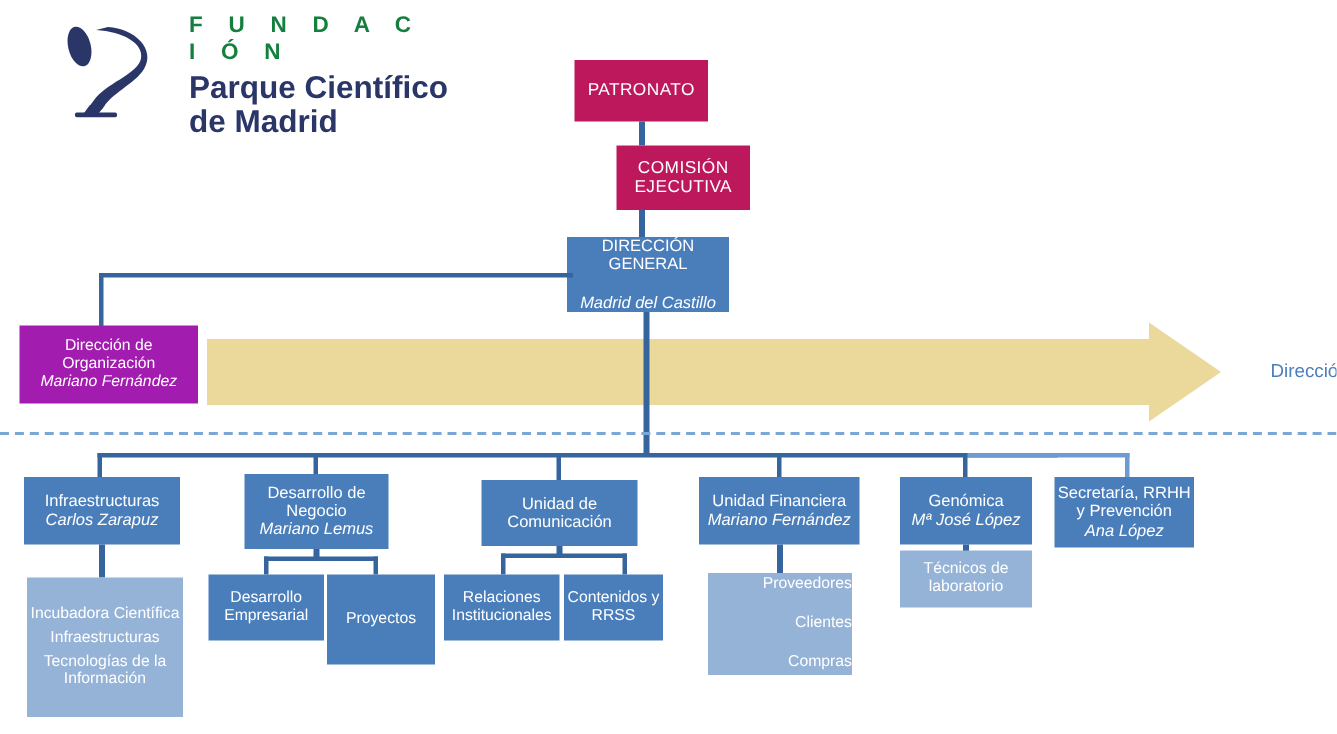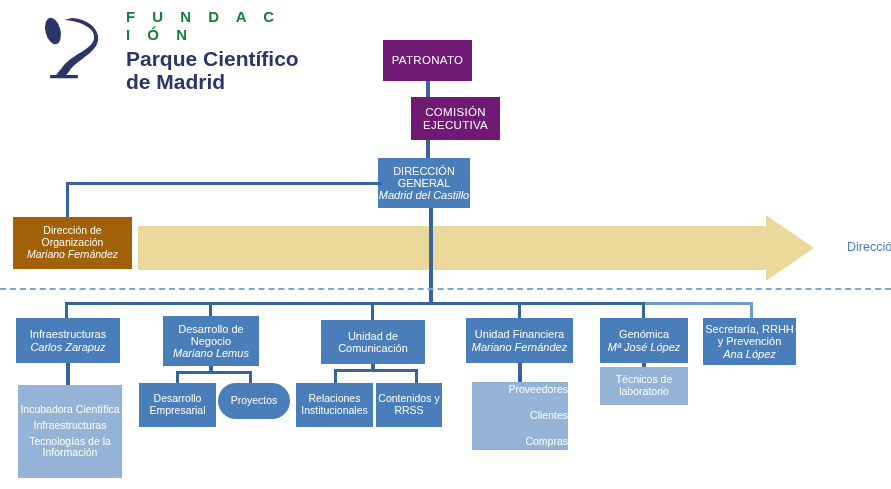--- a/index.html
+++ b/index.html
@@ -30,24 +30,24 @@
     position:absolute;
     box-sizing:border-box;
     display:flex;flex-direction:column;align-items:center;justify-content:center;
     text-align:center;
     color:#ffffff;
     line-height:1.12;
   }
   .box .t{display:block;}
   .box .n{display:block;font-style:italic;}
 
-  .green{background:#701a75;font-size:11.5px;letter-spacing:.3px;}
+  .green{background:#be185d;font-size:11.5px;letter-spacing:.3px;}
   .blue{background:#4A7EBB;font-size:11px;}
   .lightblue{background:#95B3D7;font-size:10.5px;}
-  .gold{background:#a16207;font-size:10.5px;}
+  .gold{background:#a21caf;font-size:10.5px;}
 
   
   .line{position:absolute;background:#36659E;}
   .line-light{position:absolute;background:#6E9BD1;}
   .dashed{
     position:absolute;
     border-top:2px dashed #7BA7D7;
     width:891px;left:0;
   }
 
@@ -91,21 +91,21 @@
   </div>
 
   <div class="line" style="left:426px;top:81px;width:4px;height:16px;"></div>
 
   <div class="box green" style="left:383px;top:97px;width:89px;height:43px;margin-left:28px;">
     <span class="t">COMISIÓN EJECUTIVA</span>
   </div>
 
   <div class="line" style="left:426px;top:140px;width:4px;height:18px;"></div>
 
-  <div class="box blue" style="left:378px;top:158px;width:92px;height:50px;">
+  <div class="box blue" style="left:378px;top:158px;width:108px;height:50px;justify-content:space-between;">
     <span class="t">DIRECCIÓN GENERAL</span>
     <span class="n">Madrid del Castillo</span>
   </div>
 
   <div class="line" style="left:66px;top:182px;width:316px;height:3px;"></div>
   <div class="line" style="left:66px;top:182px;width:3px;height:36px;"></div>
 
   <div class="box gold" style="left:13px;top:217px;width:119px;height:52px;">
     <span class="t">Dirección de Organización</span>
     <span class="n">Mariano Fernández</span>
@@ -145,21 +145,21 @@
     <span class="t">Desarrollo de Negocio</span>
     <span class="n">Mariano Lemus</span>
   </div>
   <div class="line" style="left:209px;top:366px;width:4px;height:8px;"></div>
   <div class="line" style="left:176px;top:371px;width:76px;height:3px;"></div>
   <div class="line" style="left:176px;top:371px;width:3px;height:12px;"></div>
   <div class="line" style="left:249px;top:371px;width:3px;height:12px;"></div>
   <div class="box blue" style="left:139px;top:383px;width:77px;height:44px;font-size:10.5px;">
     <span class="t">Desarrollo Empresarial</span>
   </div>
-  <div class="box blue" style="left:218px;top:383px;width:72px;height:36px;font-size:10.5px;border-radius:19px;">
+  <div class="box blue" style="left:218px;top:383px;width:72px;height:60px;font-size:10.5px;">
     <span class="t">Proyectos</span>
   </div>
 
   <div class="box blue" style="left:321px;top:320px;width:104px;height:44px;">
     <span class="t">Unidad de Comunicación</span>
   </div>
   <div class="line" style="left:371px;top:364px;width:4px;height:8px;"></div>
   <div class="line" style="left:334px;top:369px;width:84px;height:3px;"></div>
   <div class="line" style="left:334px;top:369px;width:3px;height:14px;"></div>
   <div class="line" style="left:415px;top:369px;width:3px;height:14px;"></div>

